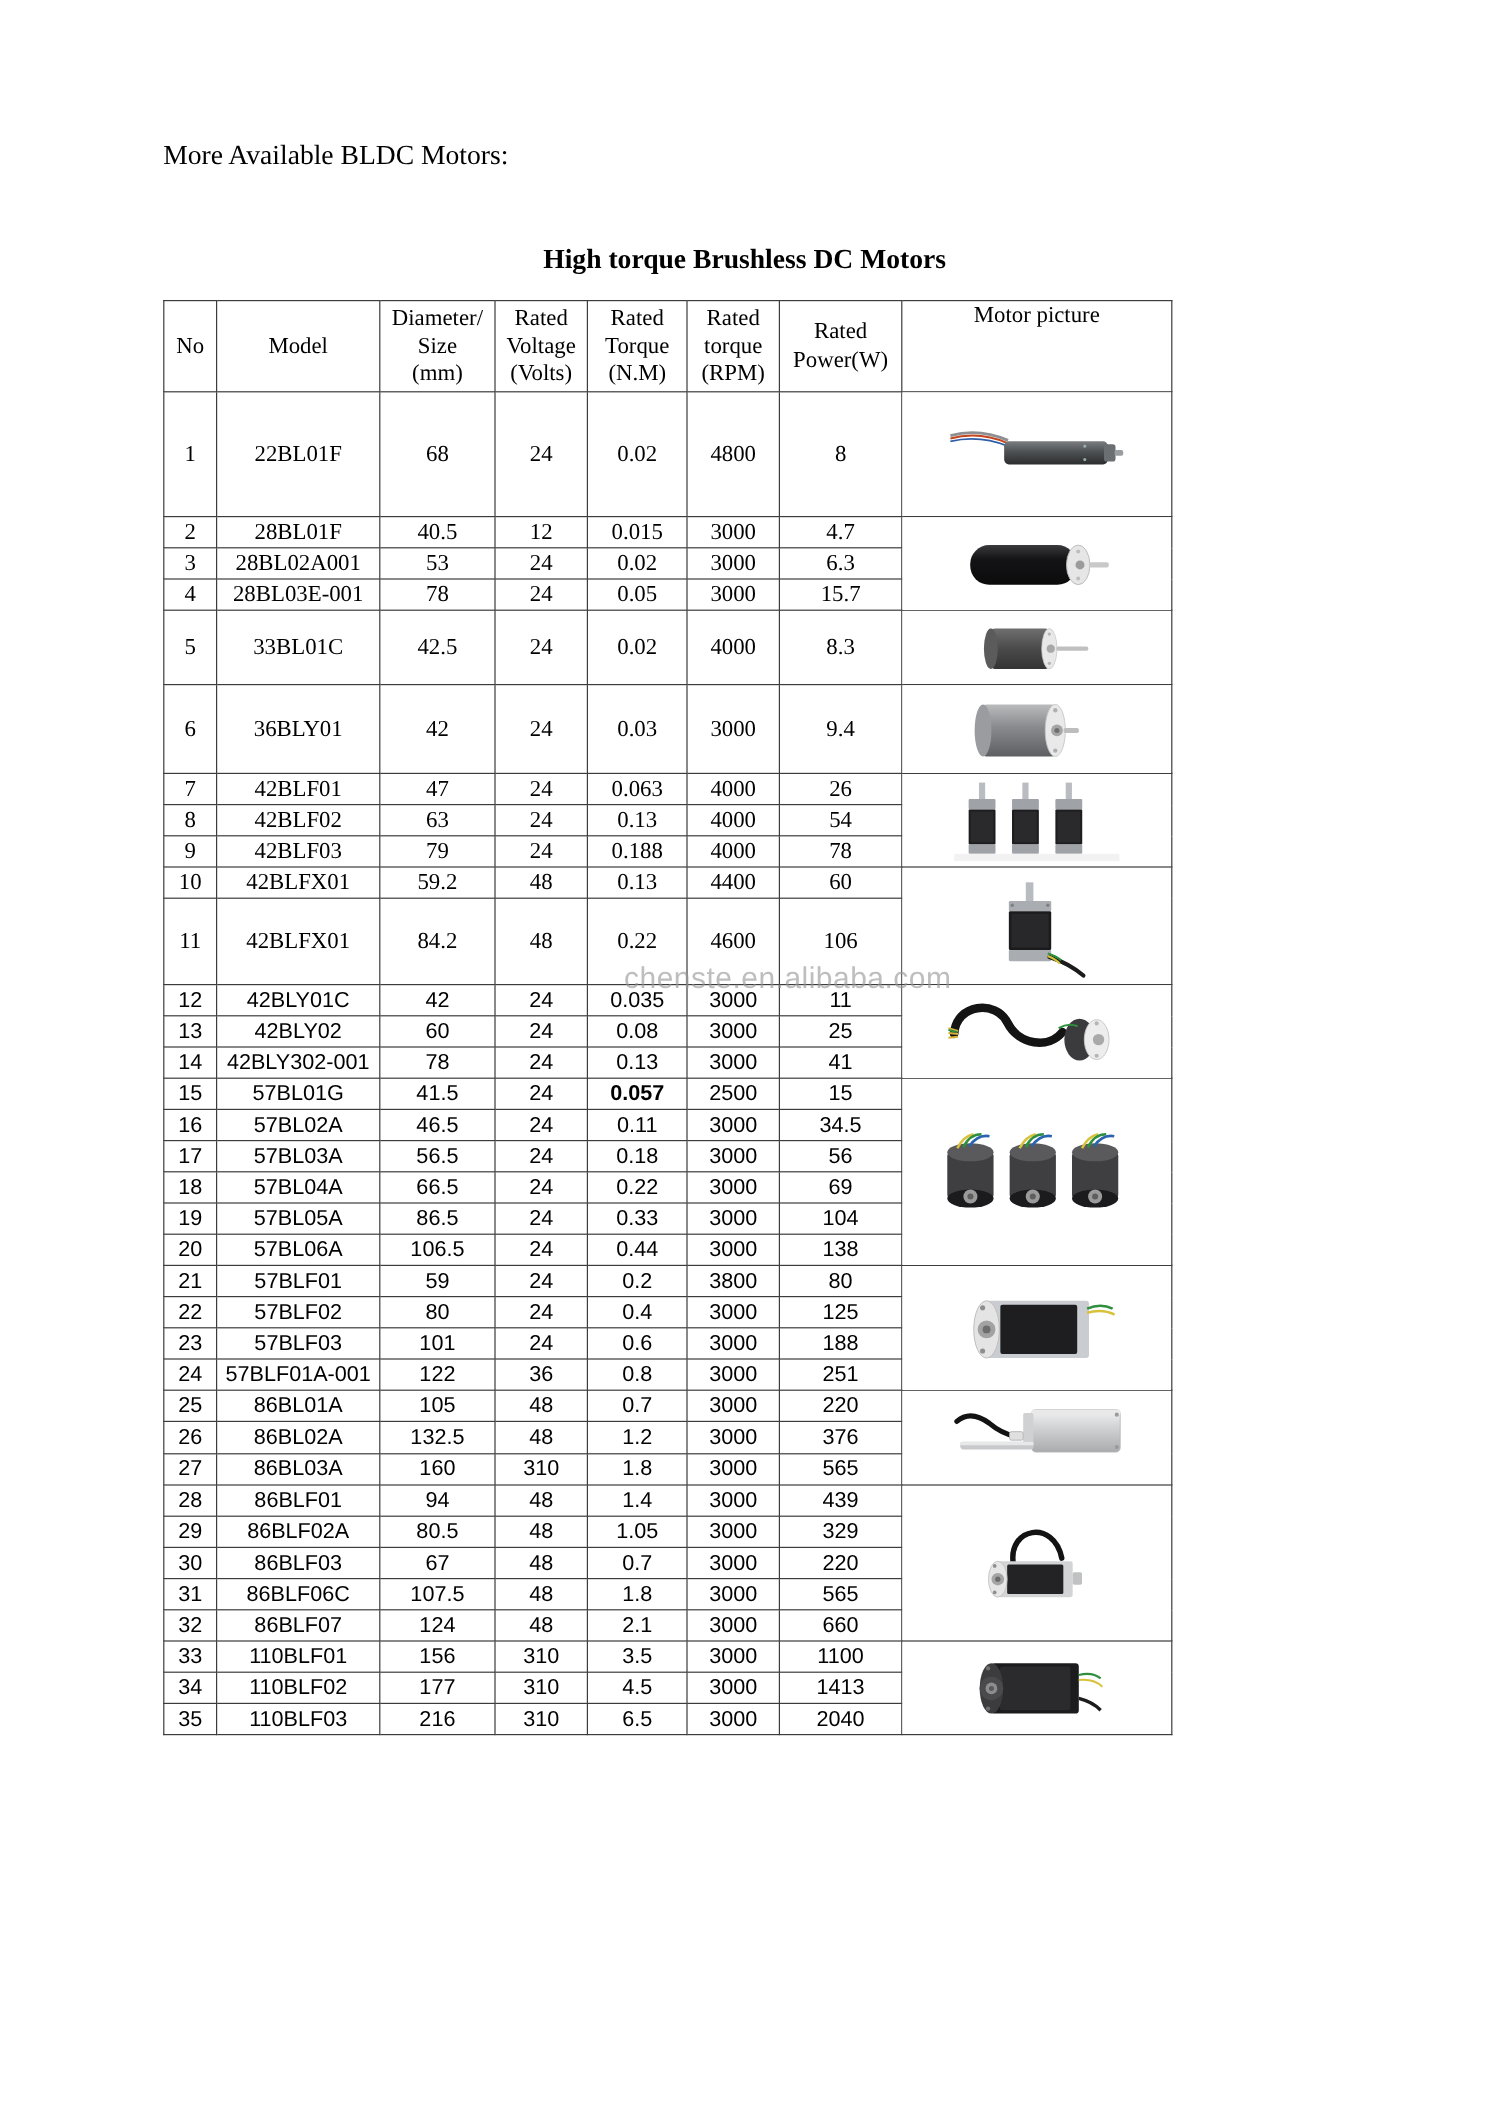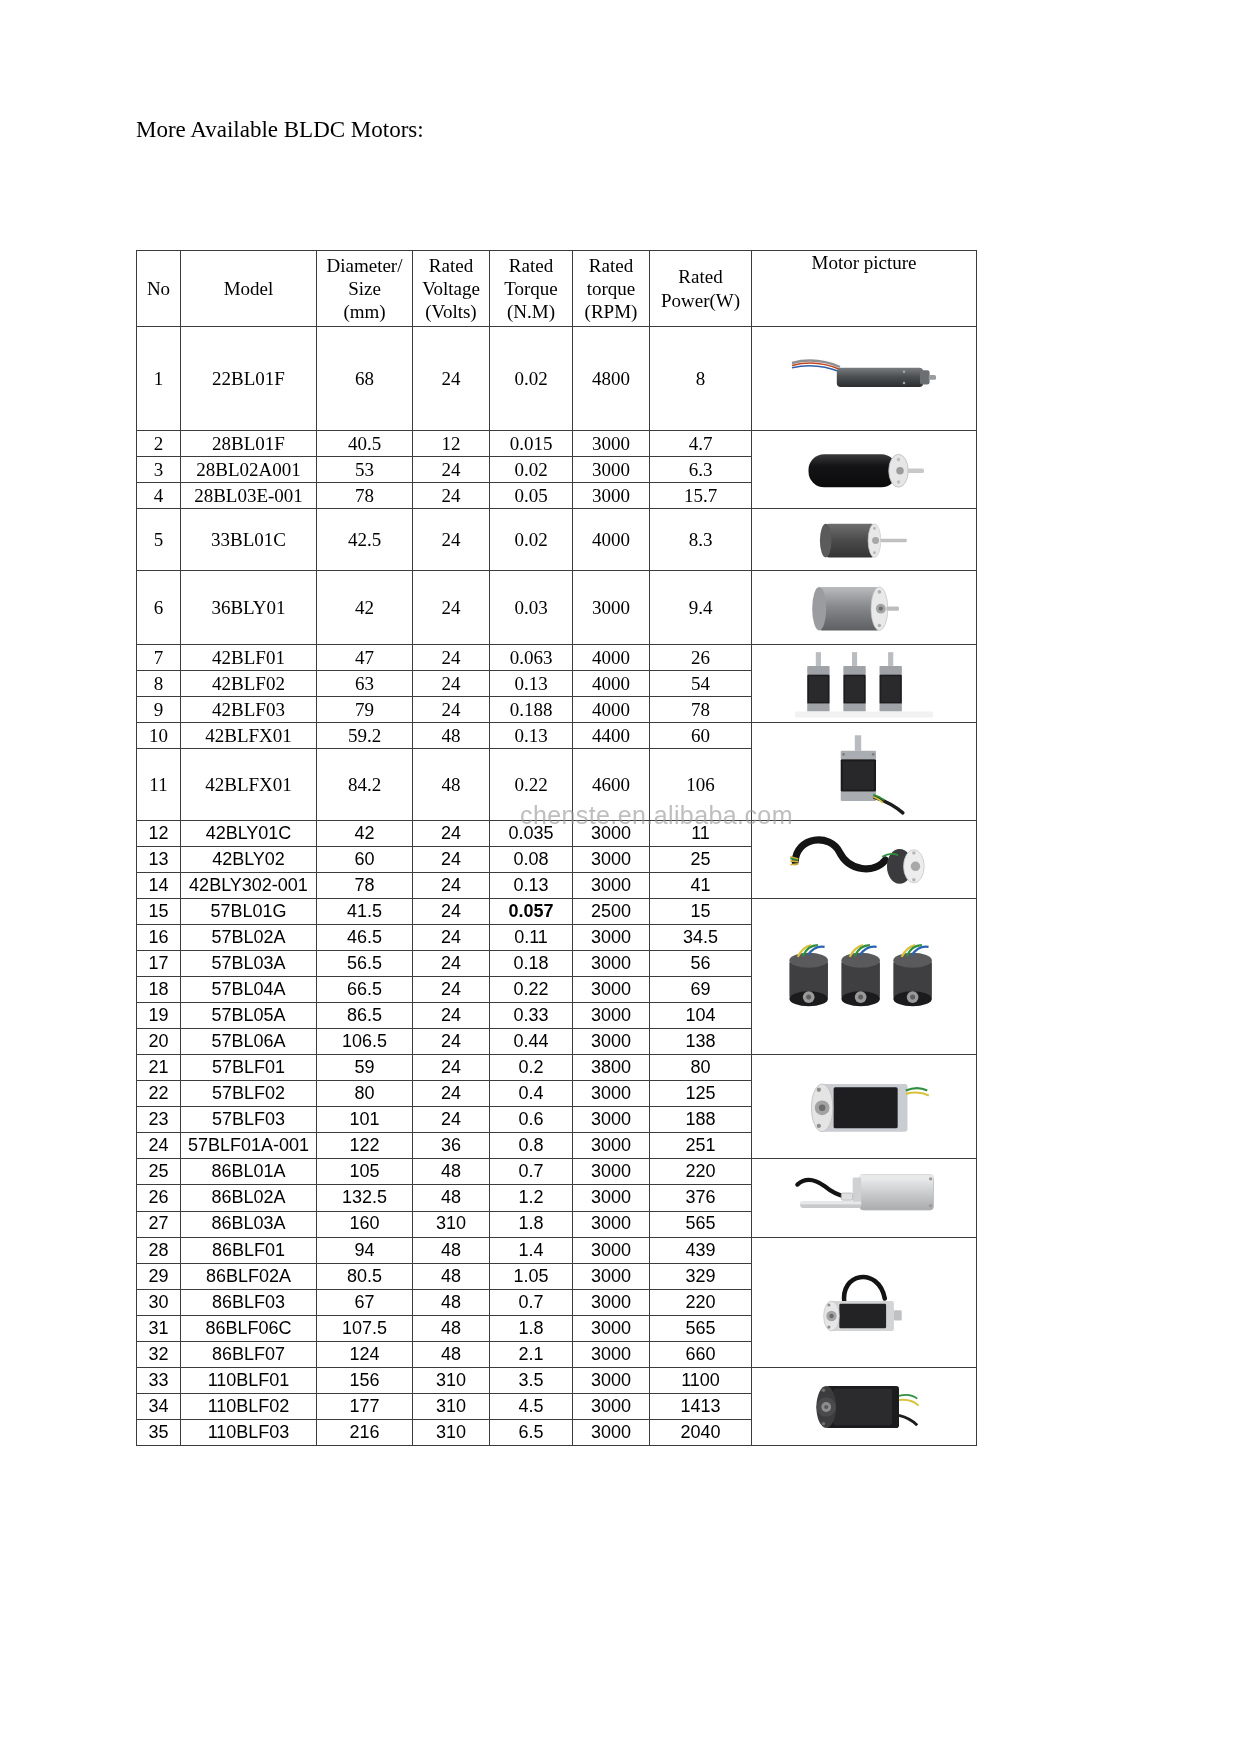--- a/index.html
+++ b/index.html
@@ -106,20 +106,21 @@
   
   .motor-svg { display:block; margin: 0 auto; }
 </style>
 </head>
 <body>
 
 <div class="page">
 
   <div class="intro-line">More Available BLDC Motors:</div>
 
+  <div class="doc-title">High torque Brushless DC Motors</div>
 
   <div class="table-wrap">
     <table class="motors">
       <colgroup>
         <col class="c-no">
           <col class="c-model">
           <col class="c-dia">
           <col class="c-volt">
         <col class="c-torq">
           <col class="c-speed">

